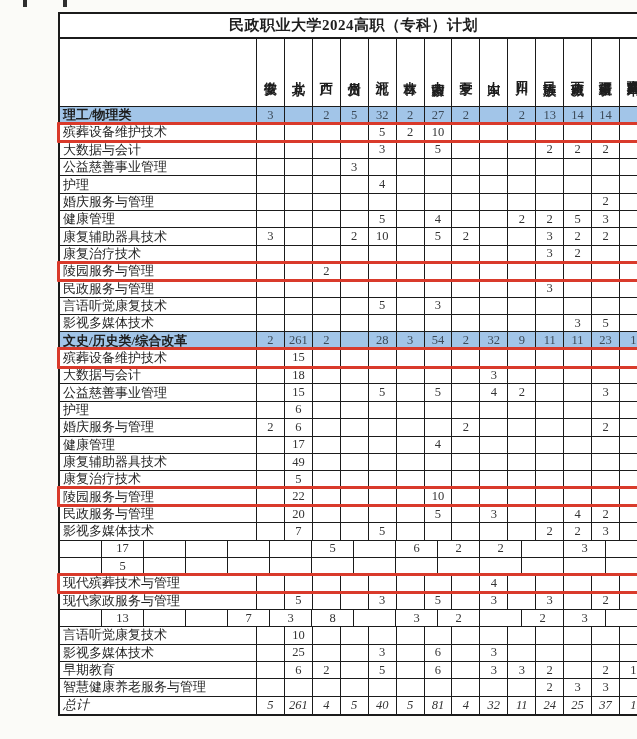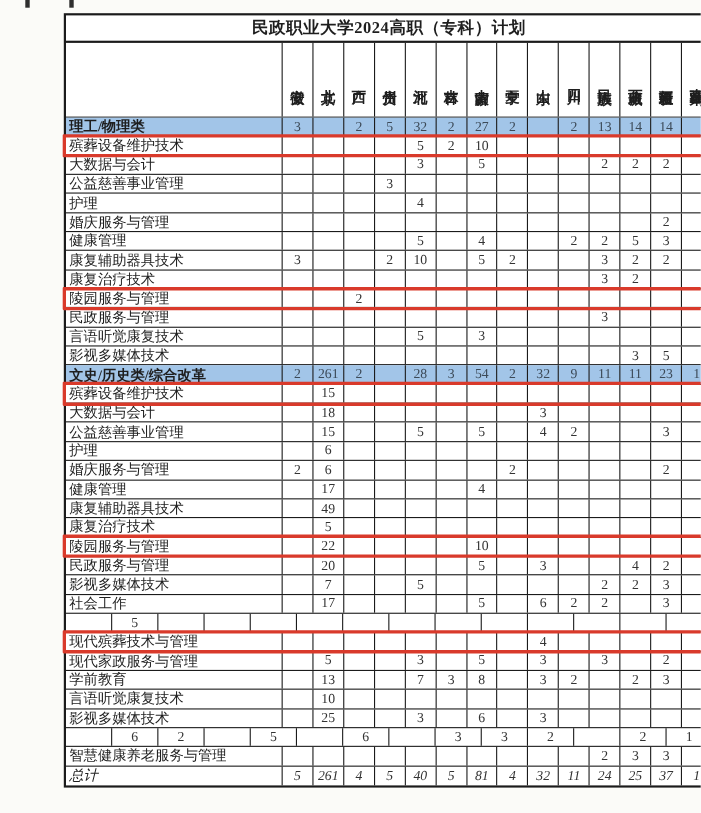--- a/index.html
+++ b/index.html
@@ -554,21 +554,20 @@
         <div class="cell"></div>
         <div class="cell"></div>
         <div class="cell"></div>
         <div class="cell"></div>
         <div class="cell">2</div>
         <div class="cell">2</div>
         <div class="cell">3</div>
         <div class="cell"></div>
       </div>
       <div class="row">
-        <div class="label-cell">社会工作</div>
         <div class="cell"></div>
         <div class="cell">17</div>
         <div class="cell"></div>
         <div class="cell"></div>
         <div class="cell"></div>
         <div class="cell"></div>
         <div class="cell">5</div>
         <div class="cell"></div>
         <div class="cell">6</div>
         <div class="cell">2</div>
@@ -621,21 +620,20 @@
         <div class="cell">5</div>
         <div class="cell"></div>
         <div class="cell">3</div>
         <div class="cell"></div>
         <div class="cell">3</div>
         <div class="cell"></div>
         <div class="cell">2</div>
         <div class="cell"></div>
       </div>
       <div class="row">
-        <div class="label-cell">学前教育</div>
         <div class="cell"></div>
         <div class="cell">13</div>
         <div class="cell"></div>
         <div class="cell"></div>
         <div class="cell">7</div>
         <div class="cell">3</div>
         <div class="cell">8</div>
         <div class="cell"></div>
         <div class="cell">3</div>
         <div class="cell">2</div>
@@ -672,20 +670,21 @@
         <div class="cell">6</div>
         <div class="cell"></div>
         <div class="cell">3</div>
         <div class="cell"></div>
         <div class="cell"></div>
         <div class="cell"></div>
         <div class="cell"></div>
         <div class="cell"></div>
       </div>
       <div class="row">
+        <div class="label-cell">早期教育</div>
         <div class="cell"></div>
         <div class="cell">6</div>
         <div class="cell">2</div>
         <div class="cell"></div>
         <div class="cell">5</div>
         <div class="cell"></div>
         <div class="cell">6</div>
         <div class="cell"></div>
         <div class="cell">3</div>
         <div class="cell">3</div>

